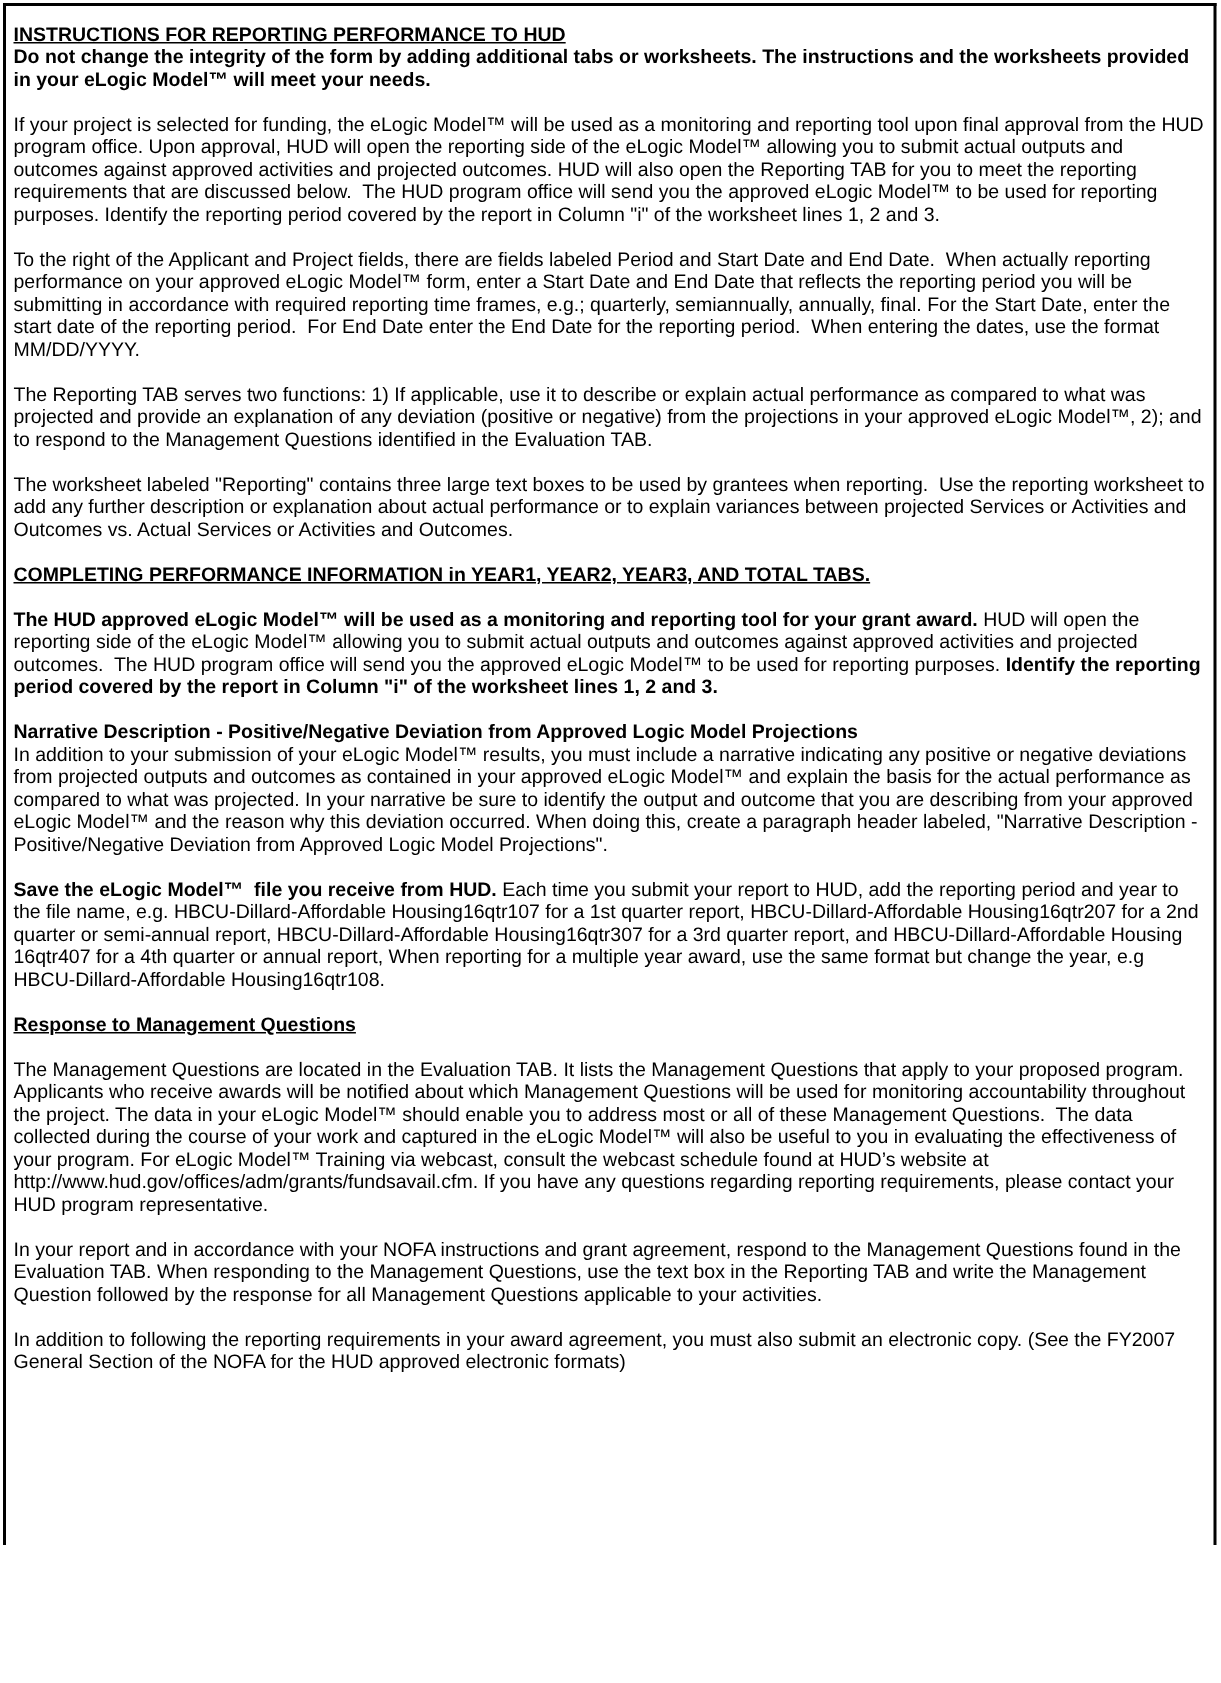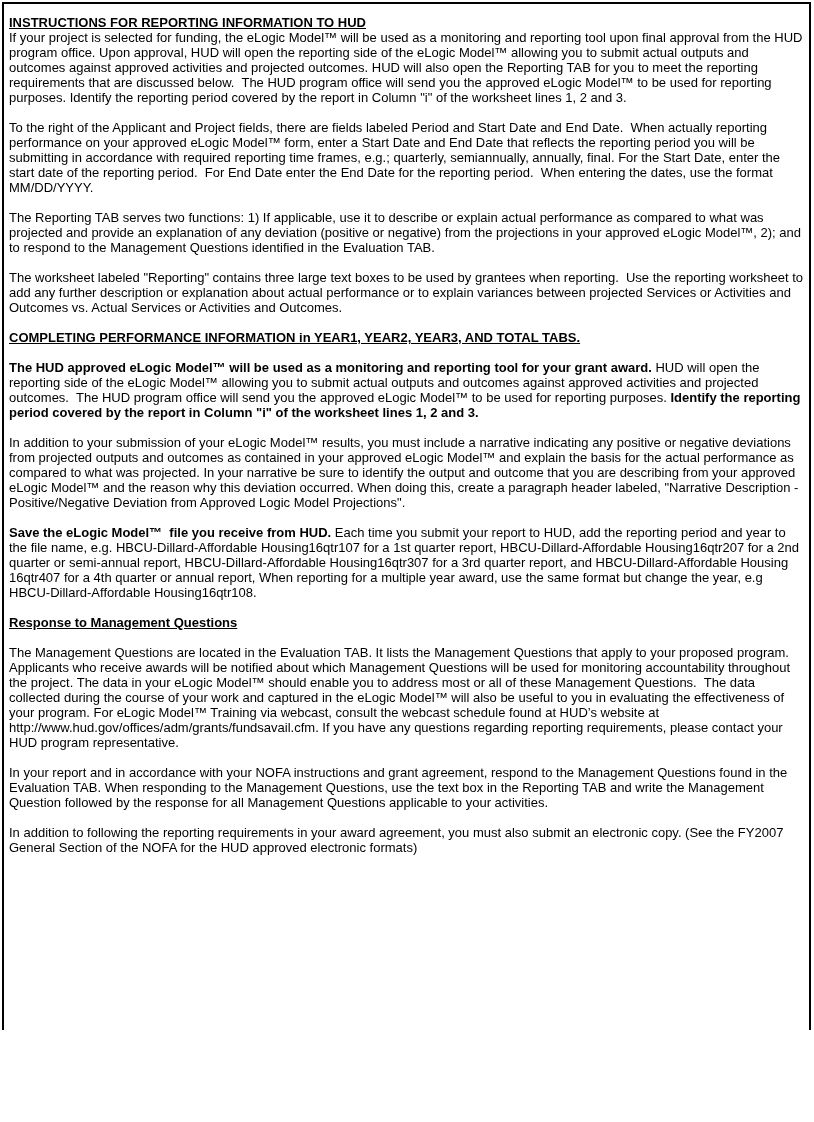--- a/index.html
+++ b/index.html
@@ -35,36 +35,38 @@
   .b { font-weight: bold; }
   .u { text-decoration: underline; }
   .tight { margin-bottom: 0; }
 </style>
 </head>
 <body>
 
 <div class="sheet">
   <div class="frame">
 
-    <div class="h b u tight">INSTRUCTIONS FOR REPORTING INFORMATION TO HUD</div>
+    <div class="h b u tight">INSTRUCTIONS FOR REPORTING PERFORMANCE TO HUD</div>
 
+    <p class="b">Do not change the integrity of the form by adding additional tabs or worksheets. The instructions and the worksheets provided in your eLogic Model™ will meet your needs.</p>
 
     <p>If your project is selected for funding, the eLogic Model™ will be used as a monitoring and reporting tool upon final approval from the HUD program office. Upon approval, HUD will open the reporting side of the eLogic Model™ allowing you to submit actual outputs and outcomes against approved activities and projected outcomes. HUD will also open the Reporting TAB for you to meet the reporting requirements that are discussed below.  The HUD program office will send you the approved eLogic Model™ to be used for reporting purposes. Identify the reporting period covered by the report in Column "i" of the worksheet lines 1, 2 and 3.</p>
 
     <p>To the right of the Applicant and Project fields, there are fields labeled Period and Start Date and End Date.  When actually reporting performance on your approved eLogic Model™ form, enter a Start Date and End Date that reflects the reporting period you will be submitting in accordance with required reporting time frames, e.g.; quarterly, semiannually, annually, final. For the Start Date, enter the start date of the reporting period.  For End Date enter the End Date for the reporting period.  When entering the dates, use the format MM/DD/YYYY.</p>
 
     <p>The Reporting TAB serves two functions: 1) If applicable, use it to describe or explain actual performance as compared to what was projected and provide an explanation of any deviation (positive or negative) from the projections in your approved eLogic Model™, 2); and to respond to the Management Questions identified in the Evaluation TAB.</p>
 
     <p>The worksheet labeled "Reporting" contains three large text boxes to be used by grantees when reporting.  Use the reporting worksheet to add any further description or explanation about actual performance or to explain variances between projected Services or Activities and Outcomes vs. Actual Services or Activities and Outcomes.</p>
 
 
     <div class="h b u">COMPLETING PERFORMANCE INFORMATION in YEAR1, YEAR2, YEAR3, AND TOTAL TABS.</div>
 
     <p><span class="b">The HUD approved eLogic Model™ will be used as a monitoring and reporting tool for your grant award.</span><span> HUD will open the reporting side of the eLogic Model™ allowing you to submit actual outputs and outcomes against approved activities and projected outcomes.  The HUD program office will send you the approved eLogic Model™ to be used for reporting purposes. </span><span class="b">Identify the reporting period covered by the report in Column "i" of the worksheet lines 1, 2 and 3.</span></p>
 
+    <div class="h b tight">Narrative Description - Positive/Negative Deviation from Approved Logic Model Projections</div>
     <p>In addition to your submission of your eLogic Model™ results, you must include a narrative indicating any positive or negative deviations from projected outputs and outcomes as contained in your approved eLogic Model™ and explain the basis for the actual performance as compared to what was projected. In your narrative be sure to identify the output and outcome that you are describing from your approved eLogic Model™ and the reason why this deviation occurred. When doing this, create a paragraph header labeled, "Narrative Description - Positive/Negative Deviation from Approved Logic Model Projections".</p>
 
     <p><span class="b">Save the eLogic Model™  file you receive from HUD.</span><span> Each time you submit your report to HUD, add the reporting period and year to the file name, e.g. HBCU-Dillard-Affordable Housing16qtr107 for a 1st quarter report, HBCU-Dillard-Affordable Housing16qtr207 for a 2nd quarter or semi-annual report, HBCU-Dillard-Affordable Housing16qtr307 for a 3rd quarter report, and HBCU-Dillard-Affordable Housing 16qtr407 for a 4th quarter or annual report, When reporting for a multiple year award, use the same format but change the year, e.g HBCU-Dillard-Affordable Housing16qtr108.</span></p>
 
     <div class="h b u">Response to Management Questions</div>
 
     <p>The Management Questions are located in the Evaluation TAB. It lists the Management Questions that apply to your proposed program. Applicants who receive awards will be notified about which Management Questions will be used for monitoring accountability throughout the project. The data in your eLogic Model™ should enable you to address most or all of these Management Questions.  The data collected during the course of your work and captured in the eLogic Model™ will also be useful to you in evaluating the effectiveness of your program. For eLogic Model™ Training via webcast, consult the webcast schedule found at HUD’s website at http://www.hud.gov/offices/adm/grants/fundsavail.cfm. If you have any questions regarding reporting requirements, please contact your HUD program representative.</p>
 
     <p>In your report and in accordance with your NOFA instructions and grant agreement, respond to the Management Questions found in the Evaluation TAB. When responding to the Management Questions, use the text box in the Reporting TAB and write the Management Question followed by the response for all Management Questions applicable to your activities.</p>
 

